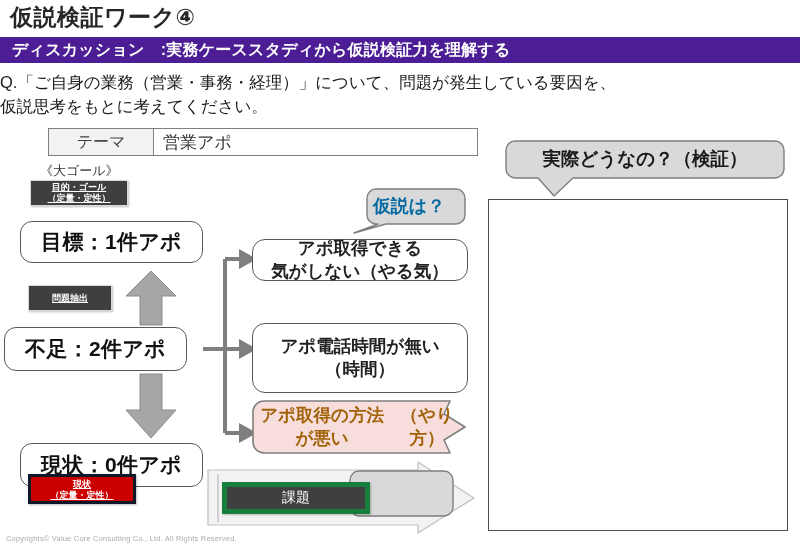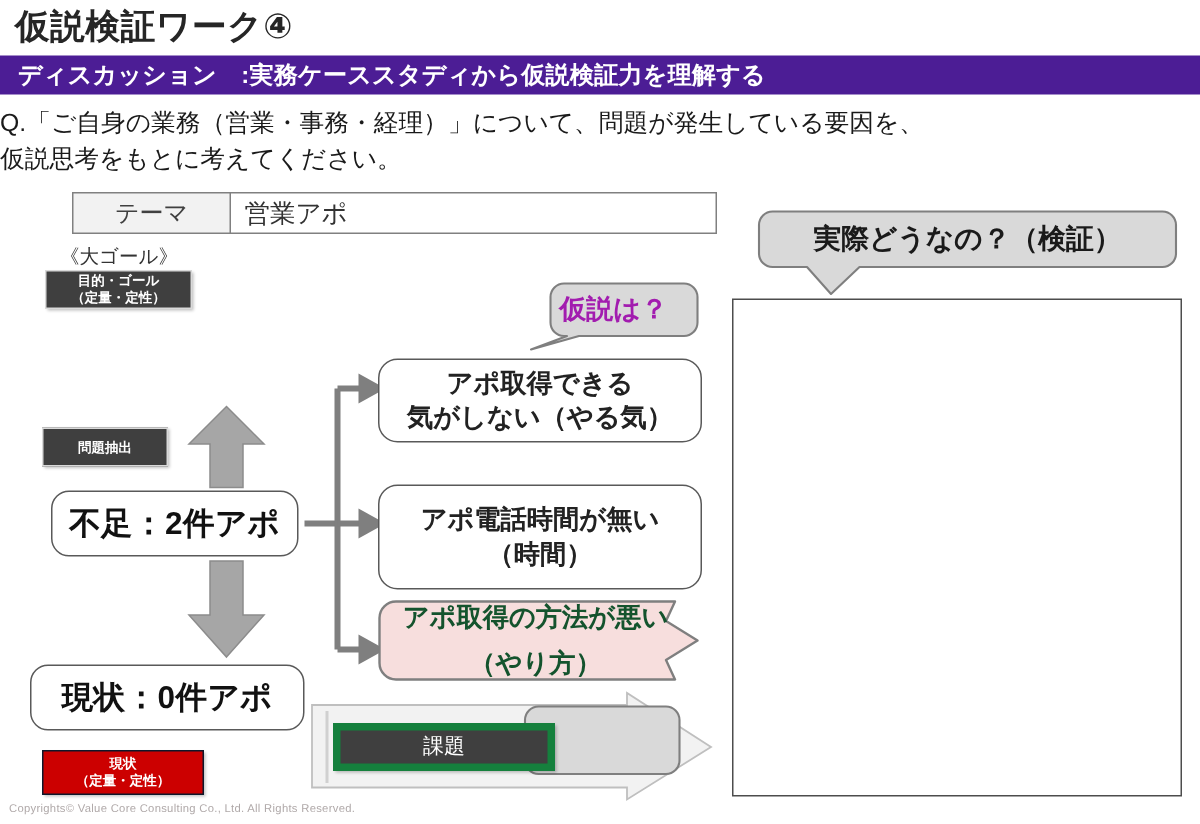--- a/index.html
+++ b/index.html
@@ -120,45 +120,46 @@
     color: #ffffff;
     font-size: 9px;
     font-weight: 700;
     line-height: 11px;
     display: flex;
     flex-direction: column;
     align-items: center;
     justify-content: center;
     text-align: center;
     box-shadow: 1px 1px 2px rgba(0,0,0,0.25);
+    text-decoration: underline;
   }
   .tag-goal  { left: 30px;  top: 180px; width: 98px; height: 26px; }
   .tag-issue { left: 28px;  top: 285px; width: 84px; height: 26px; }
   .tag-now {
-    left: 28px; top: 500px; width: 108px; height: 30px;
-    background: #cc0000; border: 1px solid #0f172a;
+    left: 28px; top: 474px; width: 108px; height: 30px;
+    background: #cc0000; border: 3px solid #0f172a; justify-content: flex-end;
   }
 
   
   .metric-box {
     position: absolute;
     box-sizing: border-box;
     background: #ffffff;
     border: 1.6px solid #595959;
     border-radius: 12px;
     display: flex;
     align-items: center;
     justify-content: center;
     font-size: 21px;
     font-weight: 700;
     color: #111111;
     letter-spacing: 0.3px;
   }
   .metric-goal { left: 20px; top: 221px; width: 183px; height: 42px; }
-  .metric-gap  { left: 34px; top: 327px; width: 165px; height: 44px; }
+  .metric-gap  { left: 4px; top: 327px; width: 183px; height: 44px; }
   .metric-cur  { left: 20px; top: 443px; width: 183px; height: 44px; }
 
   
   .varrow {
     position: absolute;
     width: 54px;
   }
   .vup   { left: 124px; top: 270px; height: 56px; }
   .vdown { left: 124px; top: 373px; height: 66px; }
 
@@ -181,43 +182,43 @@
     display: flex;
     flex-direction: column;
     align-items: center;
     justify-content: center;
     text-align: center;
     font-size: 17.5px;
     font-weight: 700;
     color: #222222;
     line-height: 23px;
   }
-  .hypo-1 { left: 252px; top: 239px; width: 216px; height: 56px; }
+  .hypo-1 { left: 252px; top: 239px; width: 216px; height: 42px; }
   .hypo-2 { left: 252px; top: 323px; width: 216px; height: 70px; }
 
   
   .hypo-3 {
     position: absolute;
     left: 252px;
     top: 400px;
     width: 216px;
     height: 54px;
   }
   .hypo-3 .hypo-3-text {
     position: absolute;
     left: 0; top: 0;
     width: 210px; height: 54px;
     display: flex;
-    flex-direction: column;
+    flex-direction: row;
     align-items: center;
     justify-content: space-between;
     text-align: center;
     font-size: 17.5px;
     font-weight: 700;
-    color: #14532d;
+    color: #a16207;
     line-height: 23px;
     z-index: 2;
     pointer-events: none;
   }
 
   
   .bubble {
     position: absolute;
   }
   .bubble-text {
@@ -226,21 +227,21 @@
     width: 100%; height: 100%;
     display: flex;
     flex-direction: column;
     align-items: center;
     justify-content: center;
     text-align: center;
     pointer-events: none;
   }
   .bubble-hypo   { left: 352px; top: 188px; width: 114px; height: 46px; }
   .bubble-hypo .bubble-text {
-    font-size: 18px; font-weight: 700; color: #a21caf; line-height: 21px;
+    font-size: 18px; font-weight: 700; color: #0369a1; line-height: 21px;
     height: 36px;
   }
   .bubble-verify { left: 505px; top: 140px; width: 280px; height: 48px; }
   .bubble-verify .bubble-text {
     font-size: 18.5px; font-weight: 700; color: #1a1a1a; line-height: 22px;
     height: 38px;
   }
   .bubble-cause  { left: 349px; top: 470px; width: 105px; height: 48px; }
   .bubble-cause .bubble-text {
     font-size: 13.5px; font-weight: 700; color: #1a1a1a; line-height: 16px;
@@ -319,20 +320,21 @@
     <div class="theme-value">営業アポ</div>
   </div>
 
   <div class="big-goal">《大ゴール》</div>
 
   <div class="tag-box tag-goal">
     <span>目的・ゴール</span>
     <span>（定量・定性）</span>
   </div>
 
+  <div class="metric-box metric-goal">目標：1件アポ</div>
 
   <div class="tag-box tag-issue">
     <span>問題抽出</span>
   </div>
 
   <div class="varrow vup">
     <svg width="54" height="56" viewBox="0 0 54 56">
       <polygon points="27,1 52,26 38,26 38,55 16,55 16,26 2,26" fill="#a6a6a6" stroke="#8c8c8c" stroke-width="1"></polygon>
     </svg>
   </div>

